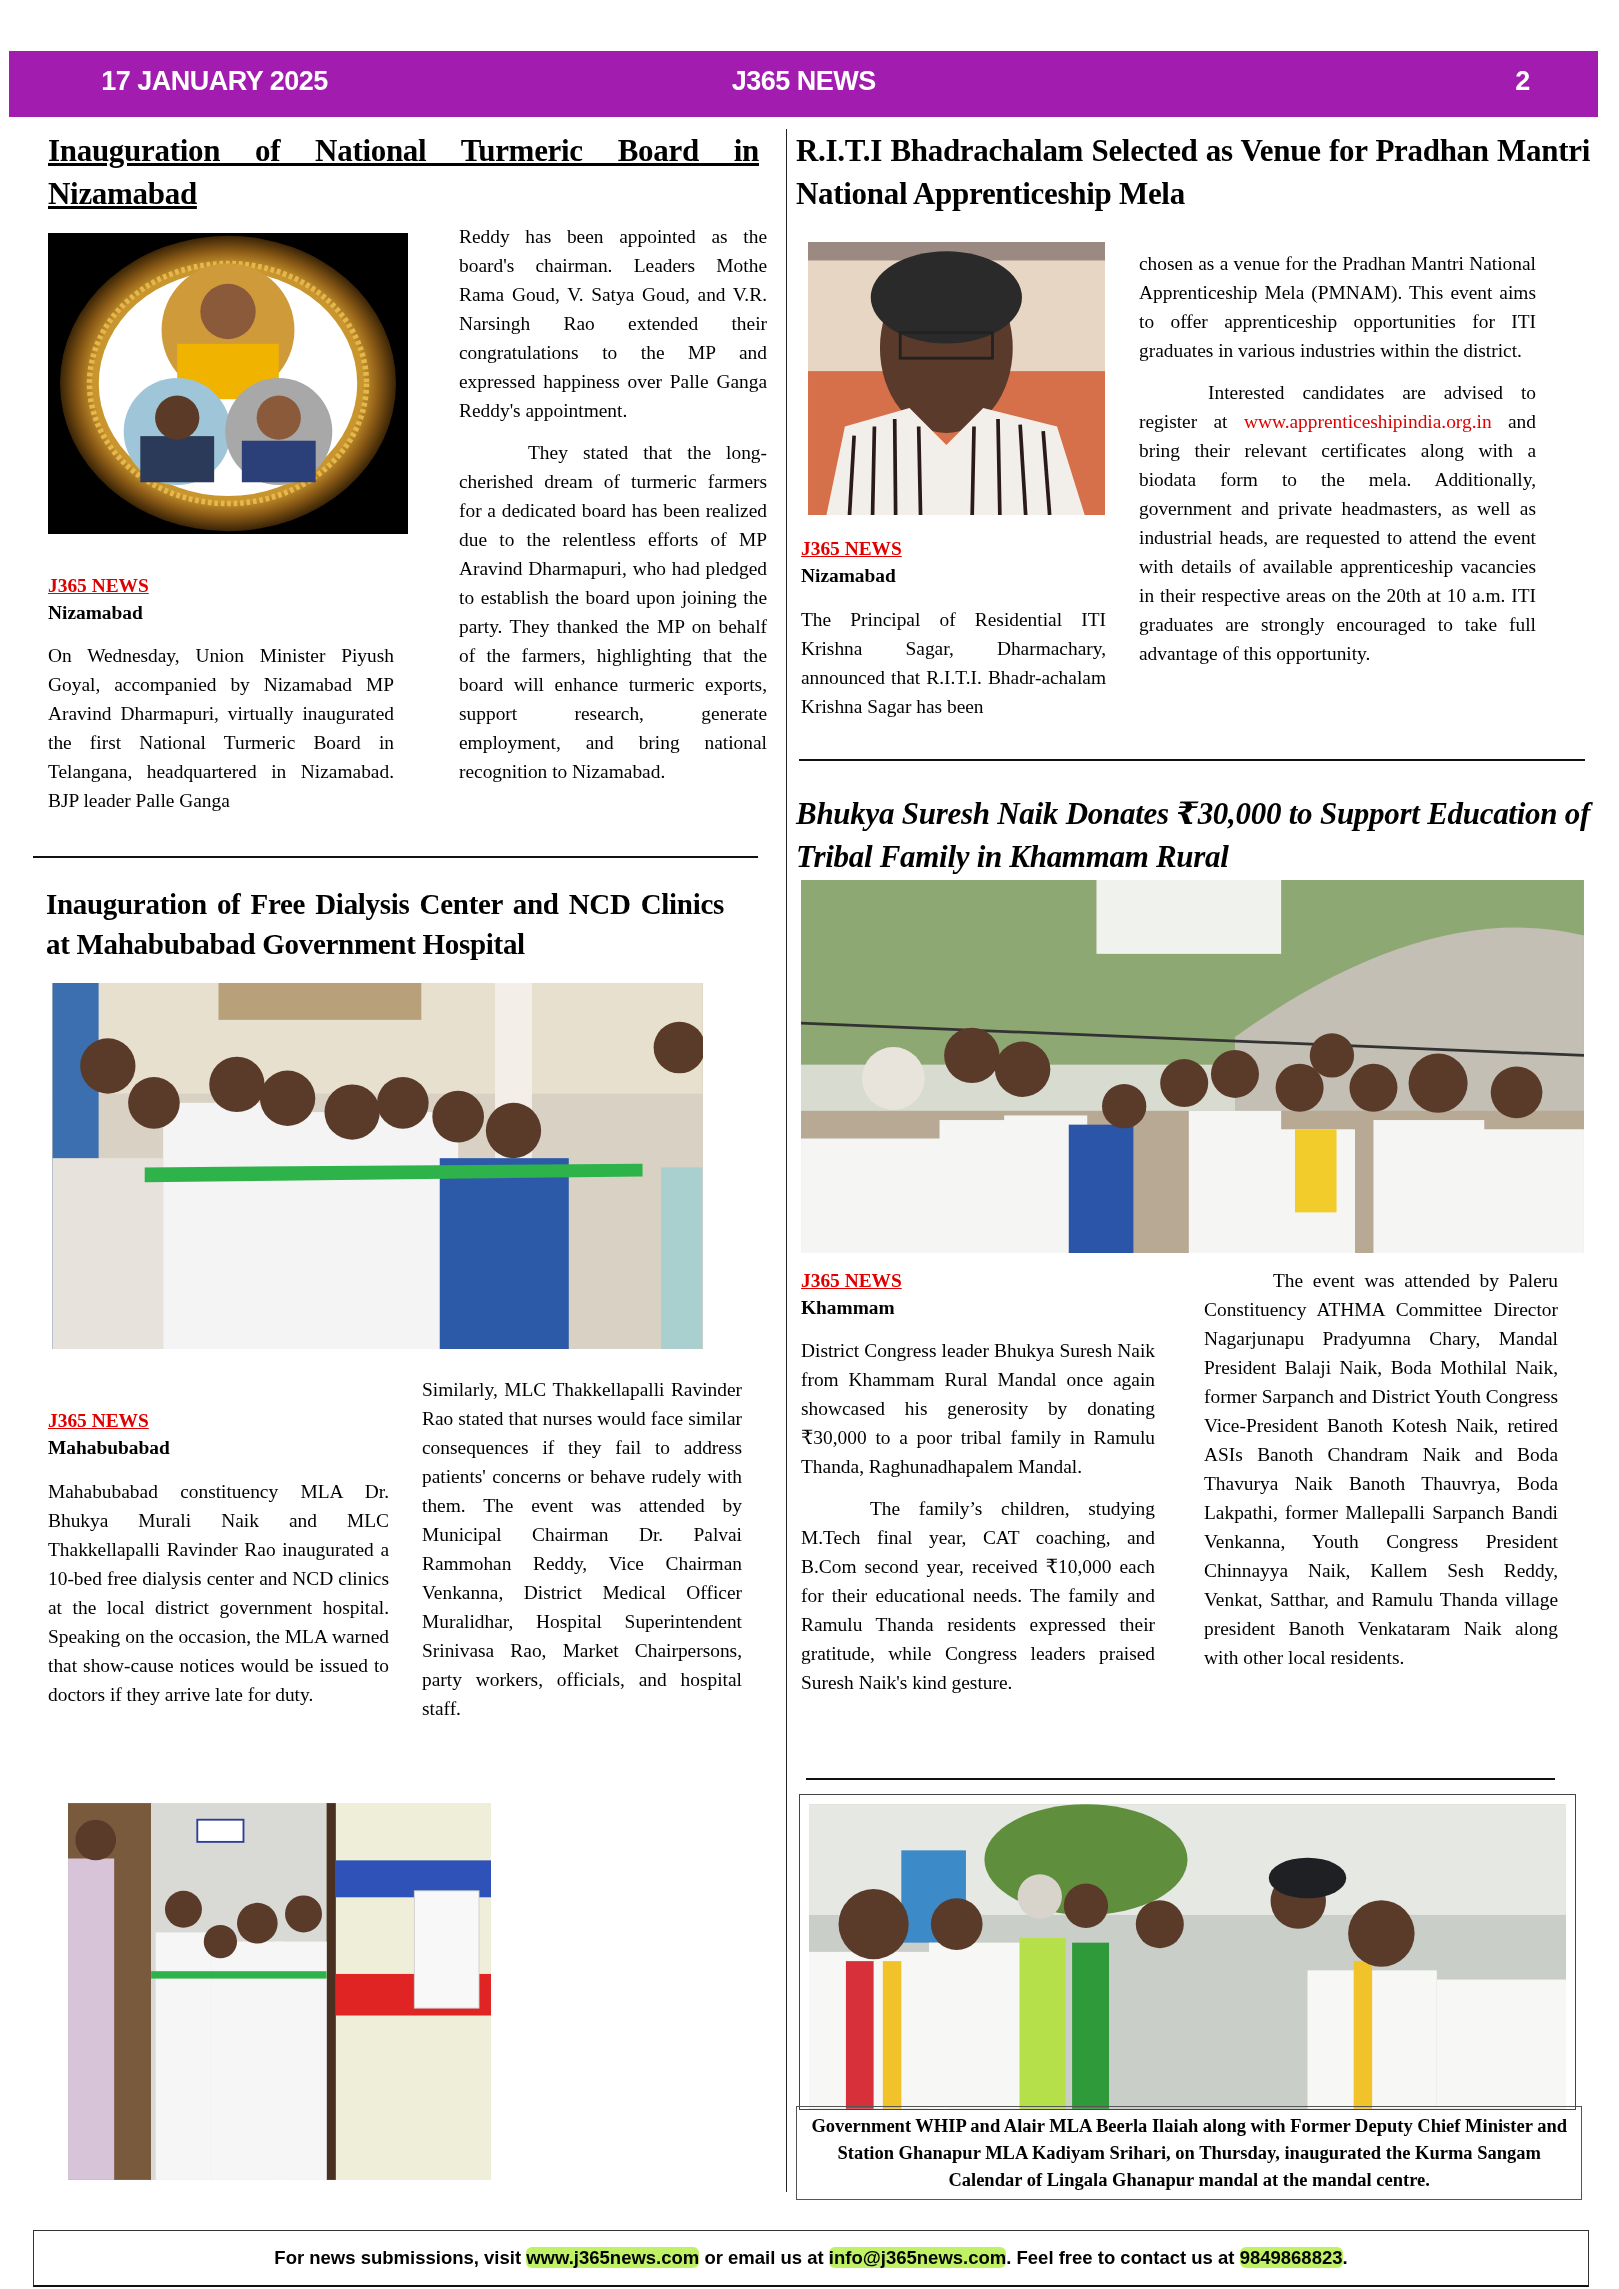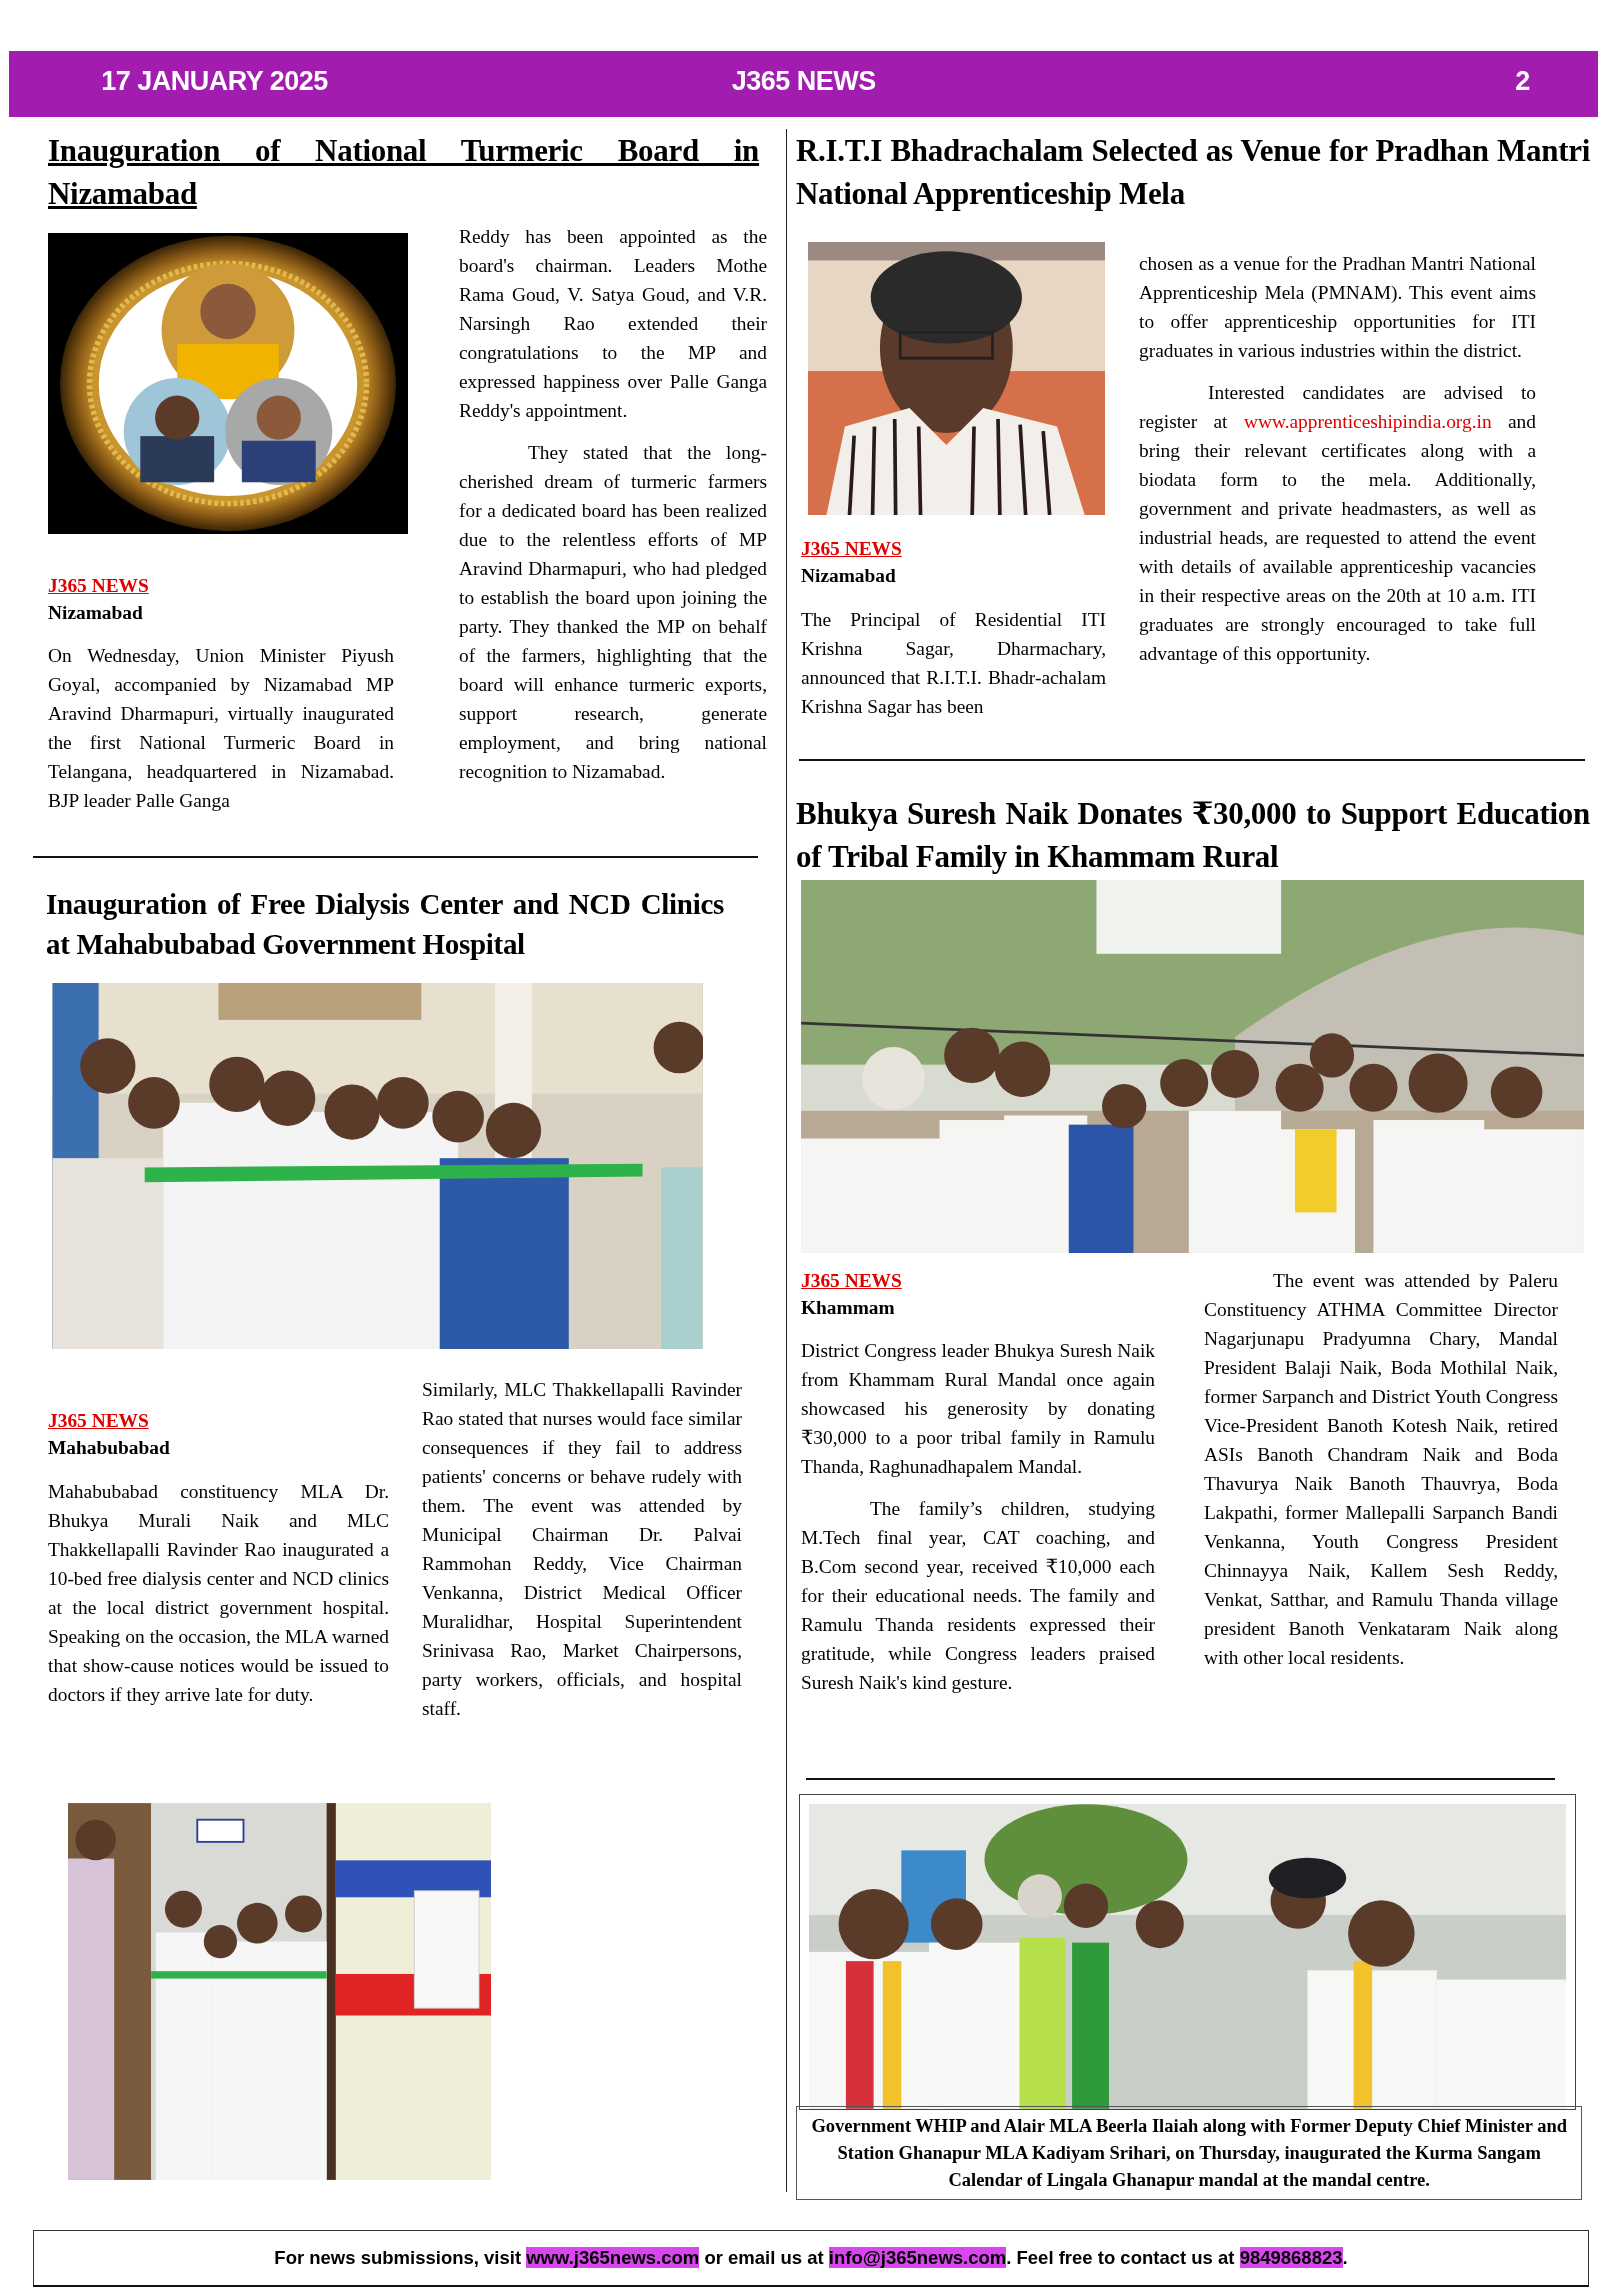--- a/index.html
+++ b/index.html
@@ -51,21 +51,21 @@
     border: 1.8px solid #555;
     font-weight: bold; font-size: 18.5px; line-height: 27px; text-align: center;
     padding: 5.5px 9.2px;
   }
   .footer-box {
     left: 33px; top: 2230px; width: 1554px; height: 54px;
     border: 1.8px solid #333; border-bottom: 2.8px solid #111;
     font-family: "Liberation Sans", "DejaVu Sans", sans-serif;
     font-size: 18.5px; font-weight: bold; text-align: center; line-height: 54px;
   }
-  .hl { background: #d946ef; }
+  .hl { background: #bef264; border-radius: 6px; }
 </style>
 </head>
 <body>
 
 <div class="abs masthead">
   <span class="date">17 JANUARY 2025</span>
   <span class="brand">J365 NEWS</span>
   <span class="page">2</span>
 </div>
 
@@ -215,21 +215,21 @@
         <circle cx="30" cy="40" r="22"></circle>
         <circle cx="125" cy="115" r="20"></circle>
         <circle cx="205" cy="130" r="22"></circle>
         <circle cx="255" cy="120" r="20"></circle>
         <circle cx="165" cy="150" r="18"></circle>
       </g>
     <rect x="90" y="182" width="190" height="8" fill="#2eb24a"></rect>
   </svg>
 </div>
 
-<div class="abs headline headline-last" style="left:796px; top:792px; width:794px;">Bhukya Suresh Naik Donates ₹30,000 to Support Education of Tribal Family in Khammam Rural</div>
+<div class="abs headline headline-last" style="left:796px; top:792px; width:794px;font-style:italic;">Bhukya Suresh Naik Donates ₹30,000 to Support Education of Tribal Family in Khammam Rural</div>
 
 <div class="abs photo" style="left:801px; top:880px; width:783px; height:373px; background:#d7dbd0;">
   <svg width="783" height="373" viewBox="0 0 848 404">
     <rect x="0" y="0" width="848" height="200" fill="#8ea873"></rect>
     <rect x="320" y="0" width="200" height="80" fill="#f0f2ee"></rect>
     <path d="M470 170 Q680 20 848 60 L848 404 L470 404 Z" fill="#c3bfb4"></path>
     <line x1="0" y1="155" x2="848" y2="190" stroke="#333" stroke-width="3"></line>
     <rect x="0" y="250" width="848" height="154" fill="#b8a994"></rect>
     <g fill="#f5f5f3">
       <rect x="0" y="280" width="170" height="124"></rect>

